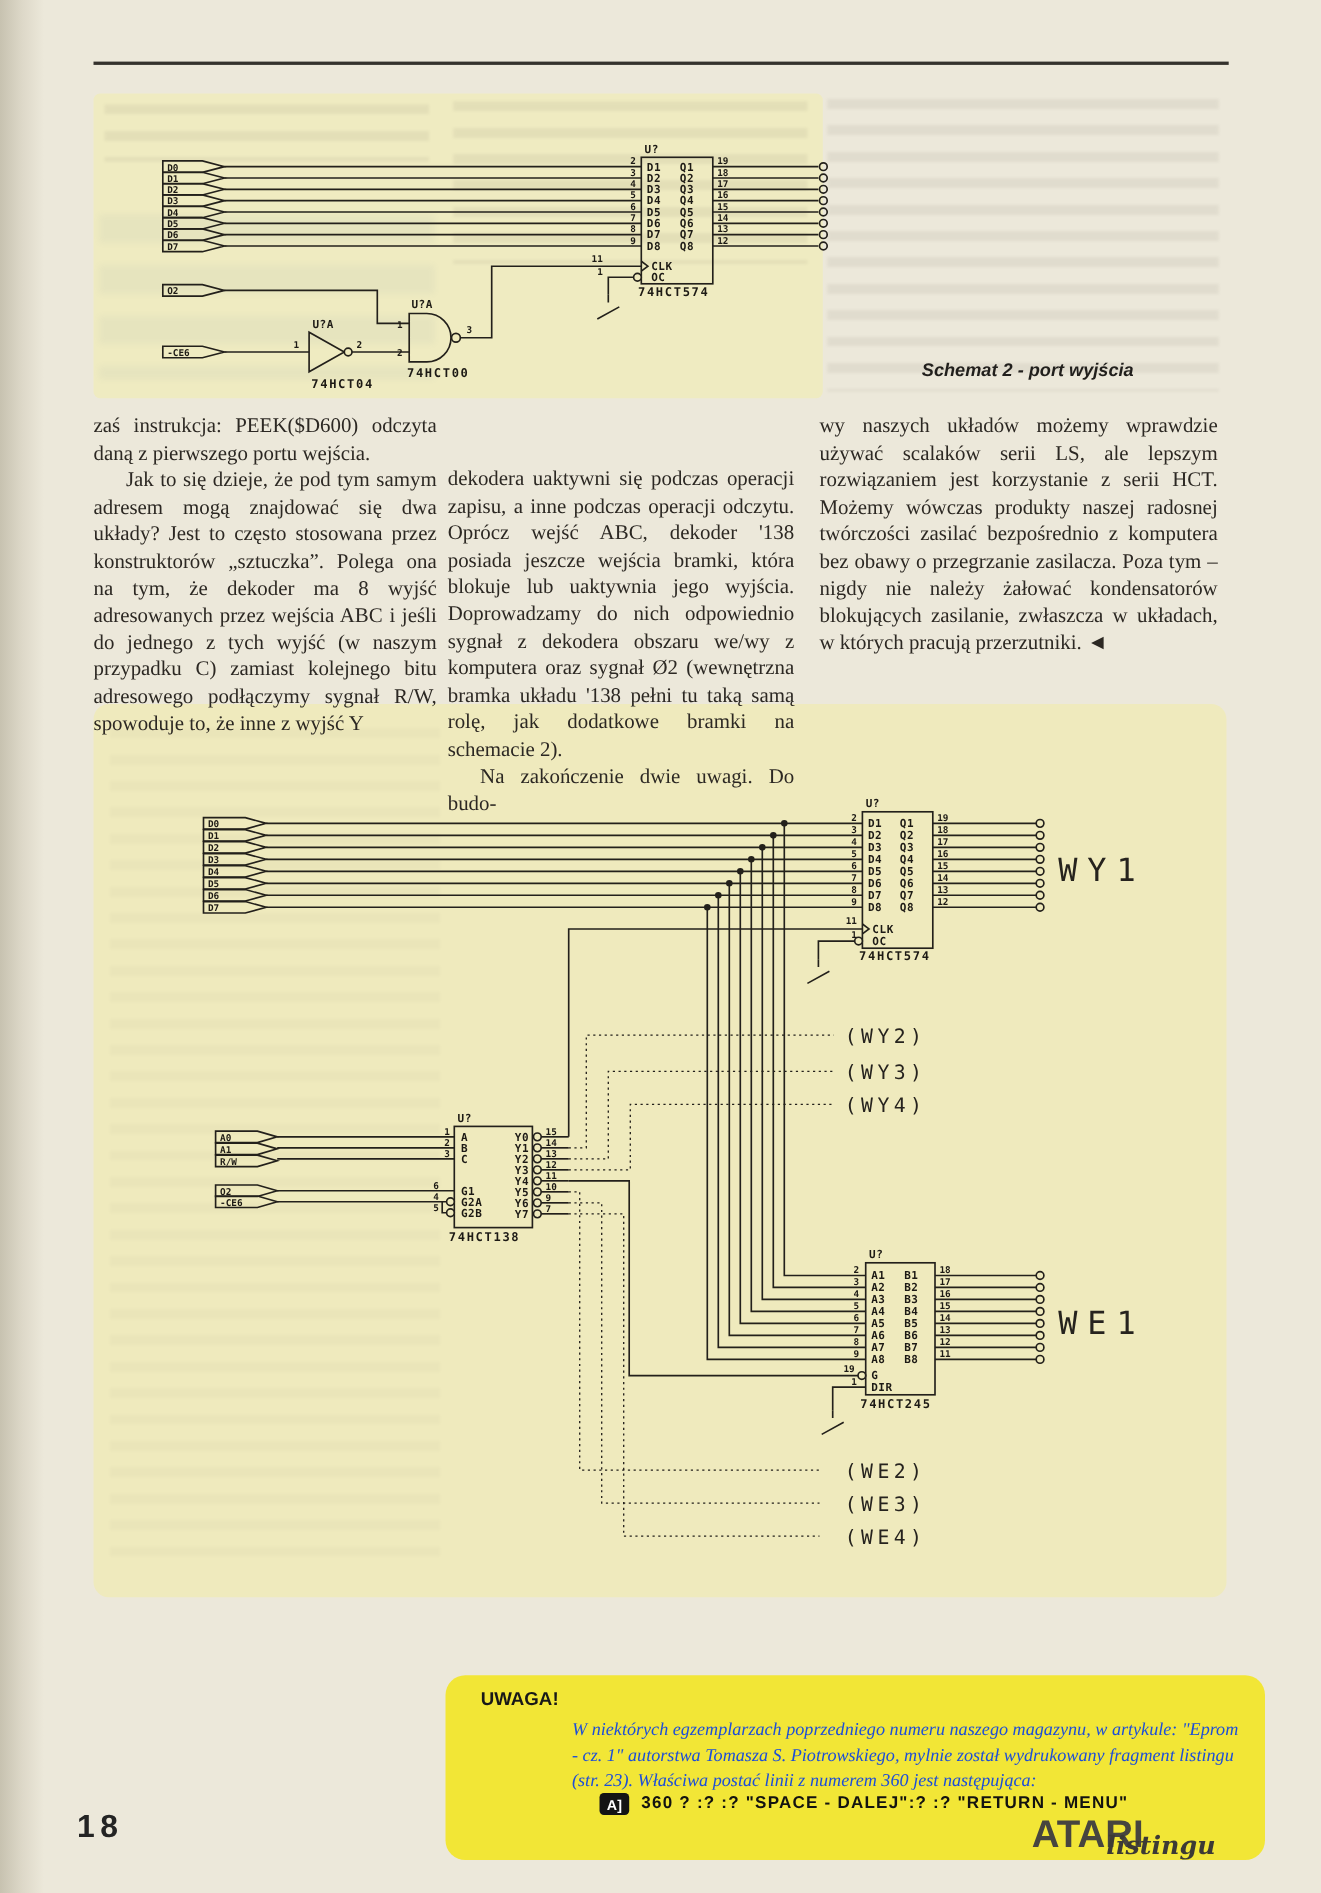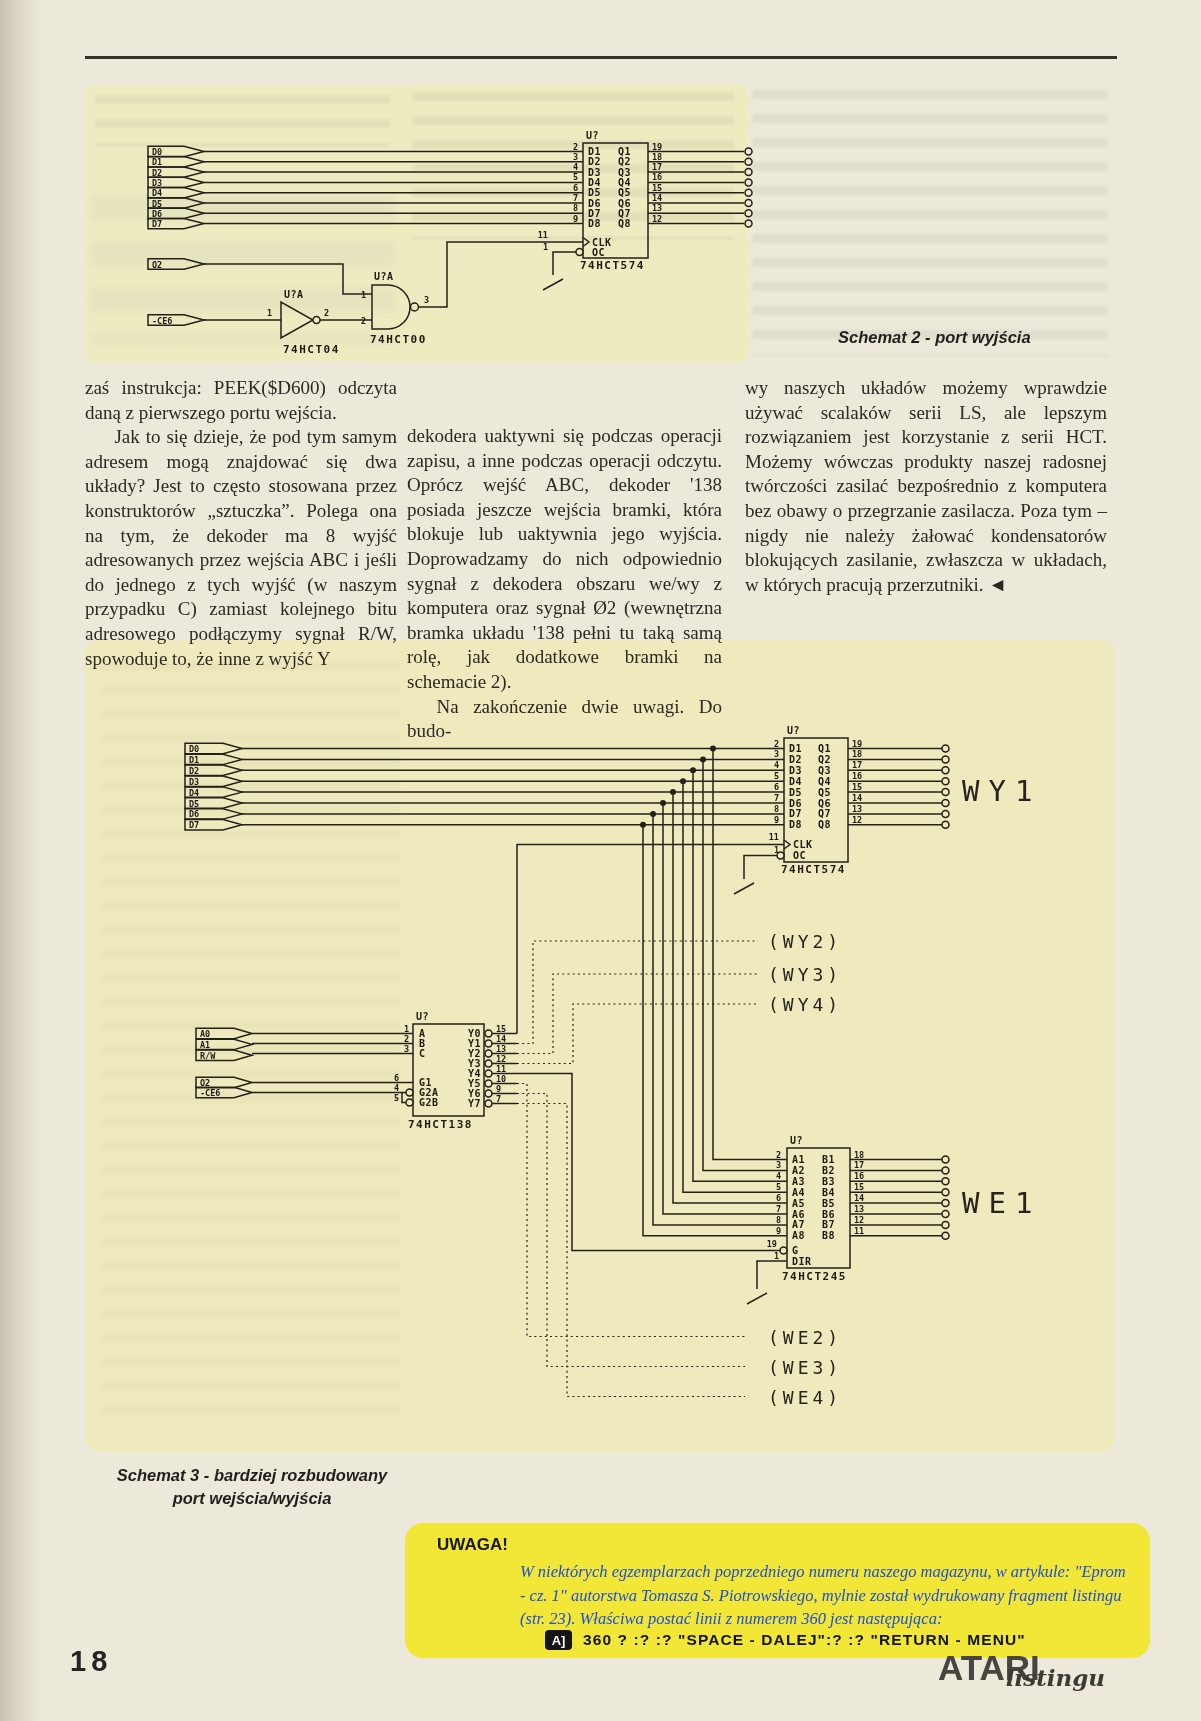--- a/index.html
+++ b/index.html
@@ -27,21 +27,21 @@
   svg.overlay text.pn{font-size:8.5px;letter-spacing:0;}
   svg.overlay text.part{font-size:11px;letter-spacing:1.5px;}
   svg.overlay text.flag{font-size:8.5px;letter-spacing:0;}
   svg.overlay text.port{font-size:29px;font-weight:normal;letter-spacing:9px;fill:#26231e;}
   svg.overlay text.port2{font-size:18px;font-weight:normal;letter-spacing:4px;fill:#26231e;}
   .caption{position:absolute;z-index:4;font-family:"Liberation Sans",sans-serif;
         font-style:italic;font-weight:700;font-size:16.5px;color:#211f1c;}
   .articlecol{position:absolute;top:376px;z-index:4;font-size:19px;line-height:24.6px;text-align:justify;}
   .articlecol p{margin:0;}
   .articlecol p:not(:first-child){text-indent:1.55em;}
-  .uwaga{position:absolute;left:405px;top:1523px;width:745px;height:135px;z-index:4;
+  .uwaga{position:absolute;left:405px;top:1523px;width:745px;height:168px;z-index:4;
         background:#f2e636;border-radius:18px;padding:0;}
   .uwaga .title{position:absolute;left:32px;top:12px;font-family:"Liberation Sans",sans-serif;
         font-weight:700;font-size:17px;color:#181818;}
   .uwaga .body{position:absolute;left:115px;top:37px;width:615px;font-style:italic;
         font-size:16.5px;line-height:23.5px;color:#1d4ed8;}
   .uwaga .codeline{position:absolute;left:140px;top:107px;display:flex;align-items:center;
         font-family:"Liberation Sans",sans-serif;}
   .uwaga .badge{display:inline-flex;align-items:center;justify-content:center;width:27px;height:20px;
         background:#141414;color:#fff;border-radius:4px;font-weight:700;font-size:13px;margin-right:11px;}
   .uwaga .code{font-weight:700;font-size:15.5px;letter-spacing:1.1px;color:#131310;}
@@ -590,24 +590,20 @@
         <path class="gnd" d="M757,1282 v7 m-10,15 l20,-11"></path>
         <text class="port" x="962" y="1213">WE1</text>
         <text class="port2" x="768" y="1344">(WE2)</text>
         <text class="port2" x="768" y="1374">(WE3)</text>
         <text class="port2" x="768" y="1404">(WE4)</text>
       </g>
     </g>
   </svg>
 
   <div class="caption" style="left:838px;top:328px;">Schemat 2 - port  wyjścia</div>
-  <div class="caption" style="left:112px;top:1464px;width:280px;text-align:center;line-height:23px;">
-    <div>Schemat 3 - bardziej rozbudowany</div>
-    <div>port wejścia/wyjścia</div>
-  </div>
 
   <div class="articlecol" style="left:85px;width:312px;">
 
   <p>zaś instrukcja: PEEK($D600) odczyta daną z pierwszego portu wejścia.</p>
       <p>Jak to się dzieje, że pod tym samym adresem mogą znajdować się dwa układy? Jest to często stosowana przez konstruktorów „sztuczka”. Polega ona na tym, że dekoder ma 8 wyjść adresowanych przez wejścia ABC i jeśli do jednego z tych wyjść (w naszym przypadku C) zamiast kolejnego bitu adresowego podłączymy sygnał R/W, spowoduje to, że inne z wyjść Y</p>
     </div>
   <div class="articlecol" style="left:407px;width:315px;margin-top:48px;">
 
   <p>dekodera uaktywni się podczas operacji zapisu, a inne podczas operacji odczytu. Oprócz wejść ABC, dekoder '138 posiada jeszcze wejścia bramki, która blokuje lub uaktywnia jego wyjścia. Doprowadzamy do nich odpowiednio sygnał z dekodera obszaru we/wy z komputera oraz sygnał Ø2 (wewnętrzna bramka układu '138 pełni tu taką samą rolę, jak dodatkowe bramki na schemacie 2).</p>
       <p>Na zakończenie dwie uwagi. Do budo-</p>

